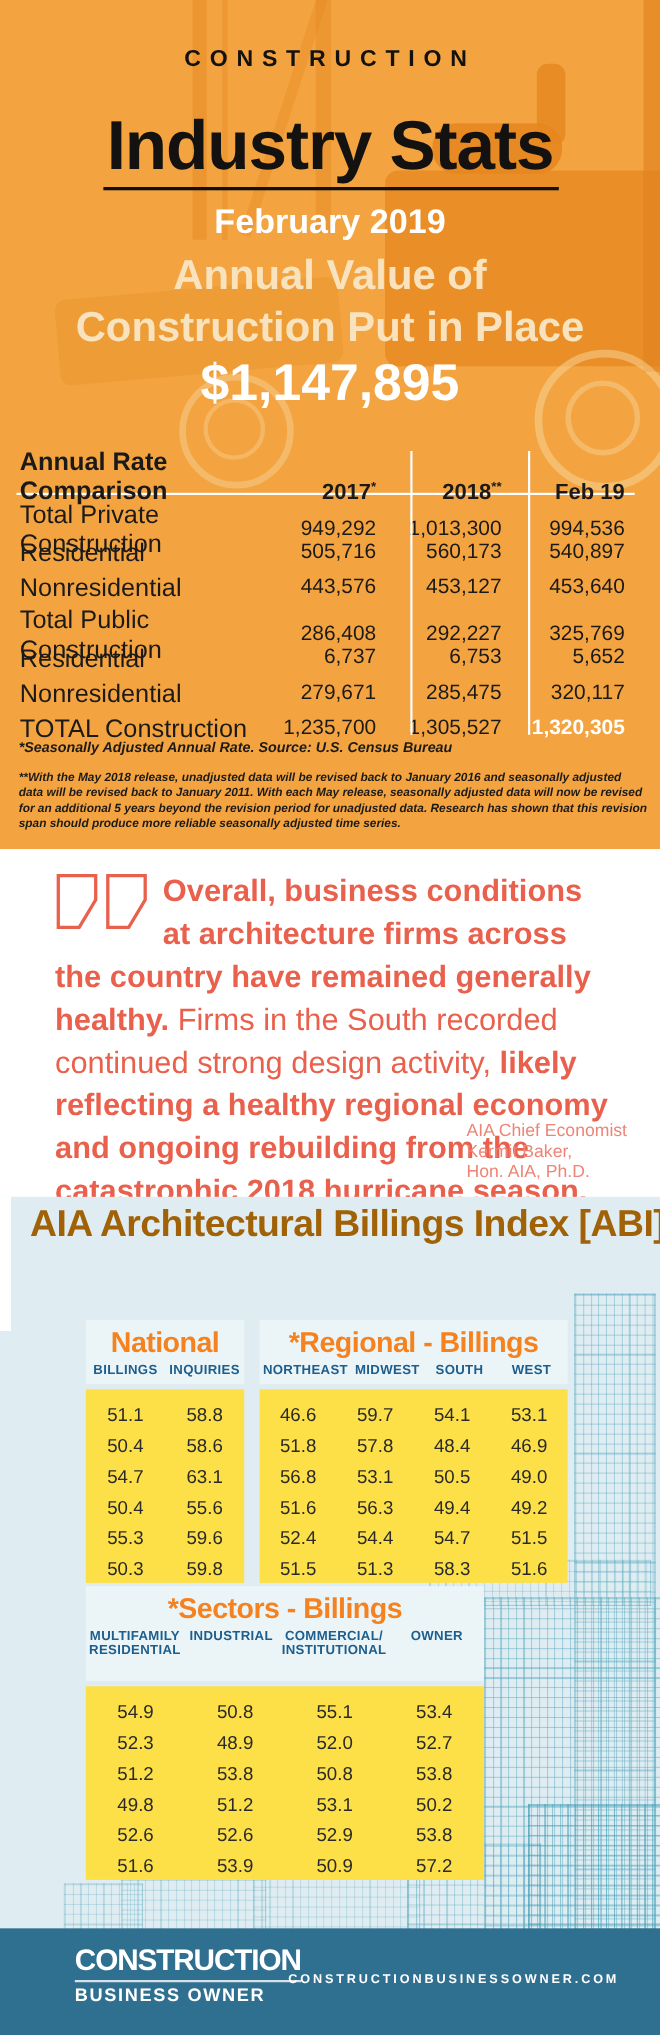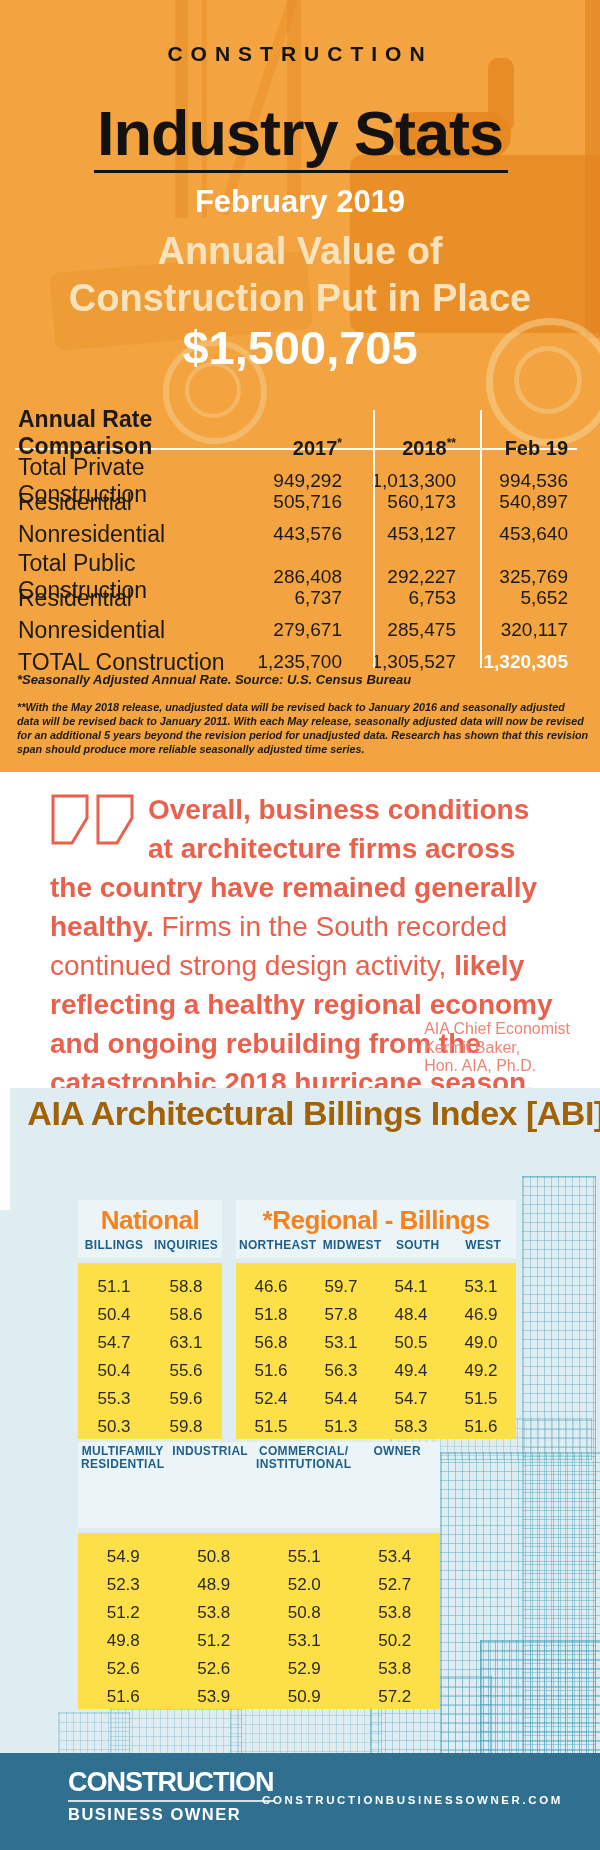--- a/index.html
+++ b/index.html
@@ -114,21 +114,21 @@
     <div class="art a-ring a-wheel2b"></div>
 
     <div class="kicker">CONSTRUCTION</div>
     <div class="big-title">Industry Stats</div>
     <div class="rule"></div>
     <div class="date">February 2019</div>
     <div class="subtitle">
       <div>Annual Value of</div>
       <div>Construction Put in Place</div>
     </div>
-    <div class="amount">$1,500,705</div>
+    <div class="amount">$1,147,895</div>
 
     <div class="ann">
       <div class="ann-hdr">
         <div class="ann-title">Annual Rate Comparison</div>
         <div class="ann-col"><span>2017</span><sup>*</sup></div>
         <div class="ann-col"><span>2018</span><sup>**</sup></div>
         <div class="ann-col"><span>Feb 19</span><sup></sup></div>
       </div>
       <div class="ann-line"></div>
       <div class="arows">
@@ -325,20 +325,21 @@
     <div class="month"></div>
         <div class="month"></div>
         <div class="month"></div>
         <div class="month"></div>
         <div class="month"></div>
         <div class="month"></div>
       </div>
 
     <div class="card sect">
       <div class="card-hd">
+        <div class="card-title">*Sectors - Billings</div>
         <div class="card-cols cols4">
           <div class="ccol">MULTIFAMILY RESIDENTIAL</div>
           <div class="ccol">INDUSTRIAL</div>
           <div class="ccol">COMMERCIAL/ INSTITUTIONAL</div>
           <div class="ccol">OWNER</div>
         </div>
       </div>
       <div class="card-bd">
 
       <div class="drow cols4">

